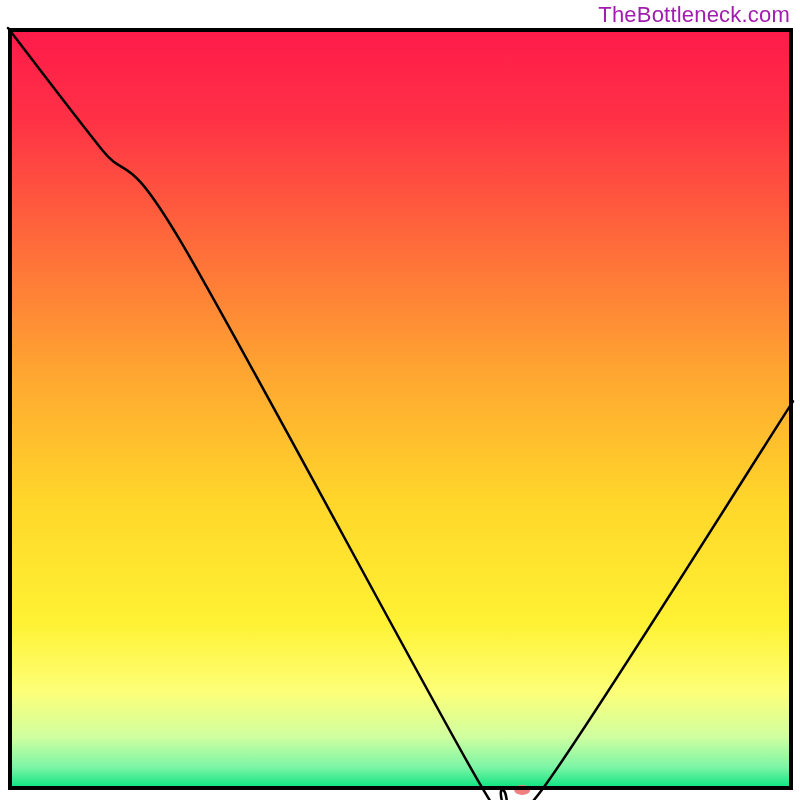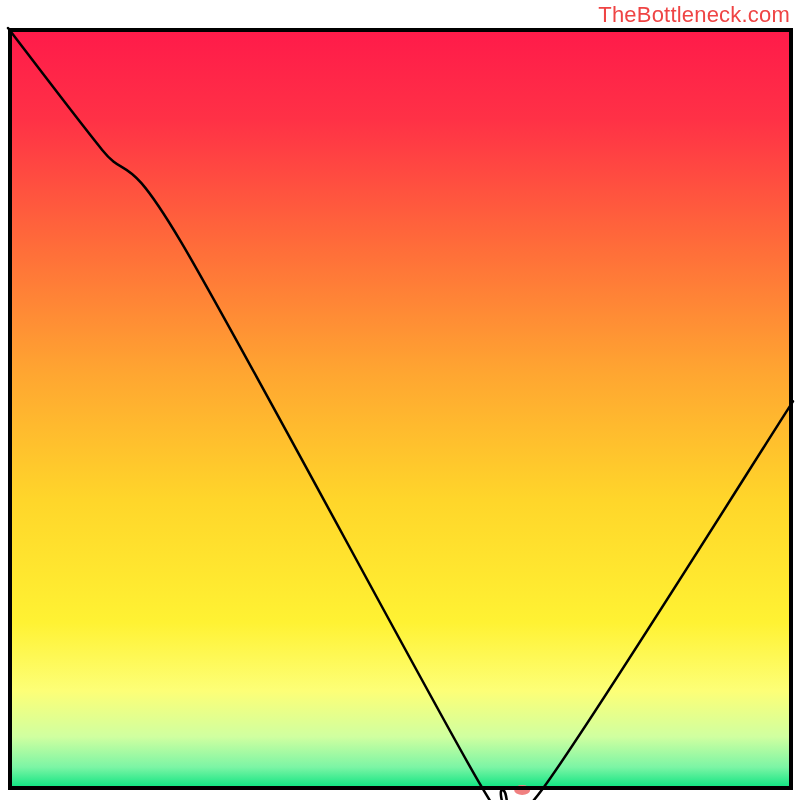--- a/index.html
+++ b/index.html
@@ -15,21 +15,21 @@
     width: 800px;
     height: 800px;
   }
   .watermark {
     position: absolute;
     top: 2px;
     right: 10px;
     font-family: Arial, Helvetica, sans-serif;
     font-size: 22px;
     font-weight: 500;
-    color: #ef4444;
+    color: #a21caf;
     letter-spacing: 0.2px;
     z-index: 5;
   }
   svg.plot {
     position: absolute;
     left: 0;
     top: 0;
     width: 800px;
     height: 800px;
     display: block;

